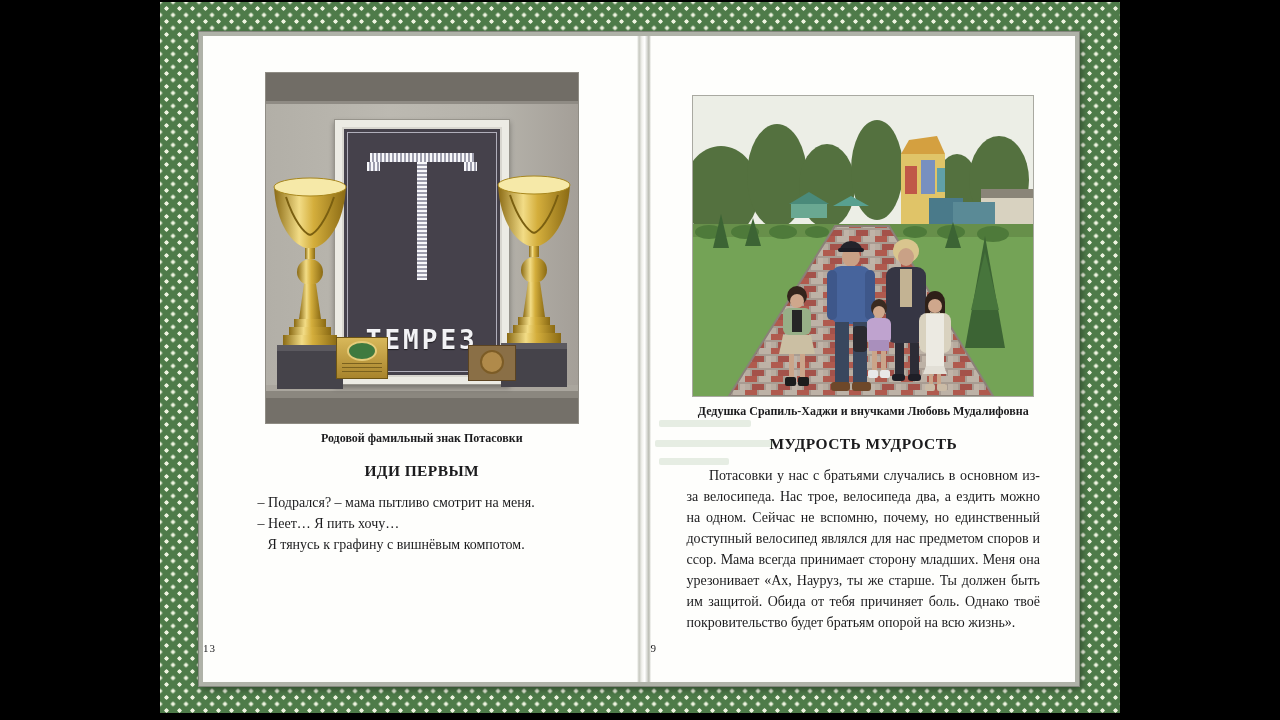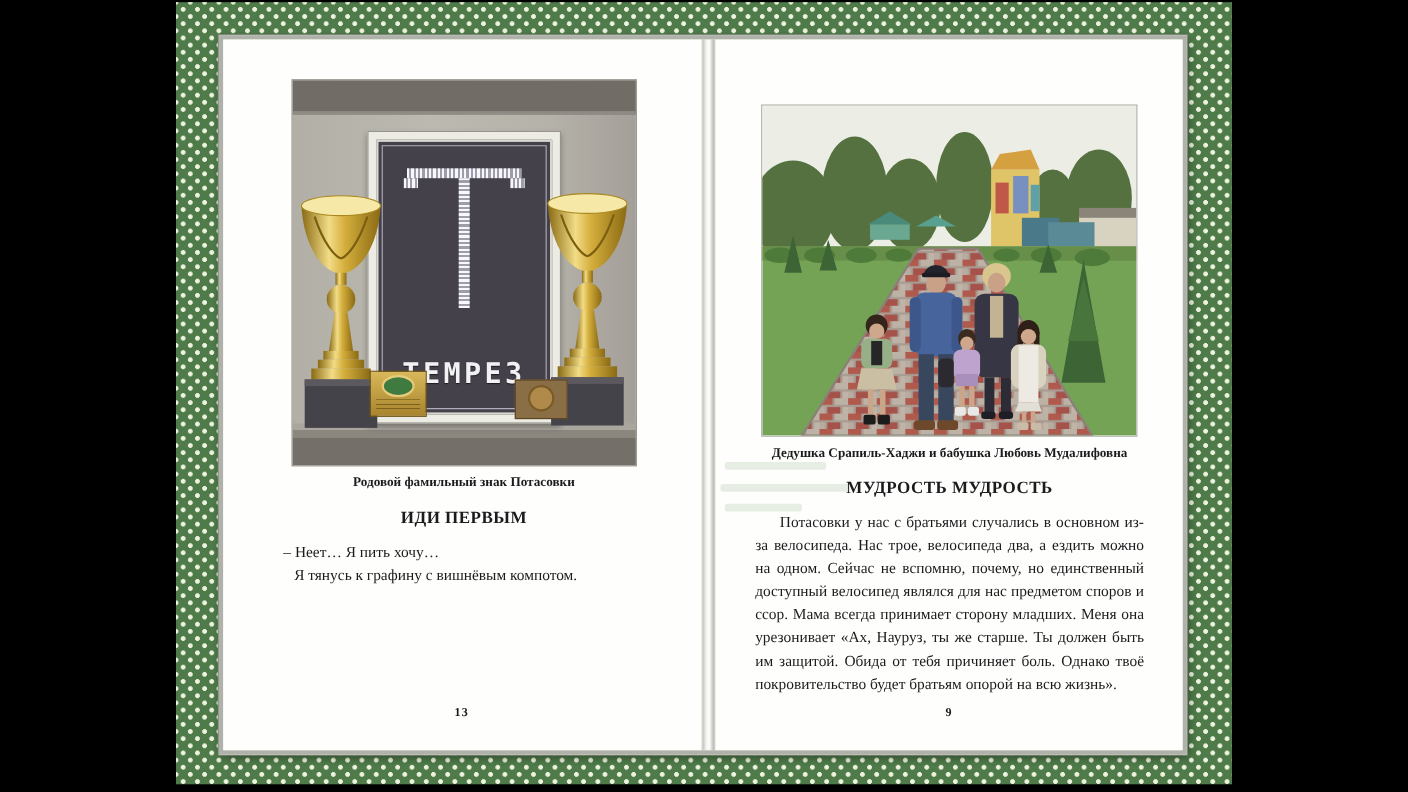--- a/index.html
+++ b/index.html
@@ -37,22 +37,22 @@
   }
   .heading{
     margin:16px 0 12px;text-align:center;font-weight:bold;font-size:15.5px;letter-spacing:.4px;
   }
   .body{
     margin:0;font-size:14px;line-height:21px;text-align:justify;
   }
   .ind{text-indent:1.6em;}
   .ind-sm{text-indent:.9em;}
   .pagenum{
-    position:absolute;bottom:28px;left:0;right:0;text-align:center;
-    font-size:11px;font-weight:bold;letter-spacing:1px;
+    position:absolute;bottom:28px;left:0;right:0;
+    font-size:11px;font-weight:normal;letter-spacing:1px;
   }
   
   .photo-trophies{
     position:relative;width:314px;height:352px;margin:36px auto 0;
     background:linear-gradient(90deg,#b2afa7 0,#bcb9b1 40%,#b5b2aa 75%,#a49f98 100%);
     border:1px solid #8f8c84;box-sizing:border-box;overflow:hidden;
   }
   .shelf-top{
     position:absolute;top:0;left:0;right:0;height:28px;background:#716d66;
     border-bottom:3px solid #8f8b84;z-index:2;
@@ -192,20 +192,21 @@
         <div class="coin"></div>
       </div>
 
       <div class="shelf-bottom"></div>
     </div>
 
     <div class="caption">Родовой фамильный знак Потасовки</div>
 
     <div class="heading">ИДИ ПЕРВЫМ</div>
 
+    <p class="body ind-sm">– Подрался? – мама пытливо смотрит на меня.</p>
     <p class="body ind-sm">– Неет… Я пить хочу…</p>
     <p class="body ind">Я тянусь к графину с вишнёвым компотом.</p>
 
     <div class="pagenum">13</div>
   </div>
 
   <div class="spine"></div>
 
   <div class="page page-right">
 
@@ -334,21 +335,21 @@
         <rect x="233" y="218" width="18" height="52" fill="#eceae2"></rect>
         <path d="M233,270 L251,270 L254,278 L230,278 Z" fill="#e2dfd6"></path>
         <rect x="236" y="278" width="4" height="12" fill="#caa58a"></rect>
         <rect x="244" y="278" width="4" height="12" fill="#caa58a"></rect>
         <rect x="232" y="288" width="10" height="7" rx="2" fill="#cabba6"></rect>
         <rect x="244" y="288" width="10" height="7" rx="2" fill="#cabba6"></rect>
       </g>
     </svg>
 
     <div class="caption">
-      <div>Дедушка Срапиль-Хаджи и бабушка Любовь Мудалифовна</div>
+      <div>Дедушка Срапиль-Хаджи и внучками Любовь Мудалифовна</div>
     </div>
 
     <div class="heading">МУДРОСТЬ МУДРОСТЬ</div>
 
     <p class="body ind">Потасовки у нас с братьями случались в основном из-за велосипеда. Нас трое, велосипеда два, а ездить можно на одном. Сейчас не вспомню, почему, но единственный доступный велосипед являлся для нас предметом споров и ссор. Мама всегда принимает сторону младших. Меня она урезонивает «Ах, Науруз, ты же старше. Ты должен быть им защитой. Обида от тебя причиняет боль. Однако твоё покровительство будет братьям опорой на всю жизнь».</p>
 
     <div class="pagenum">9</div>
   </div>
 
 </div>

